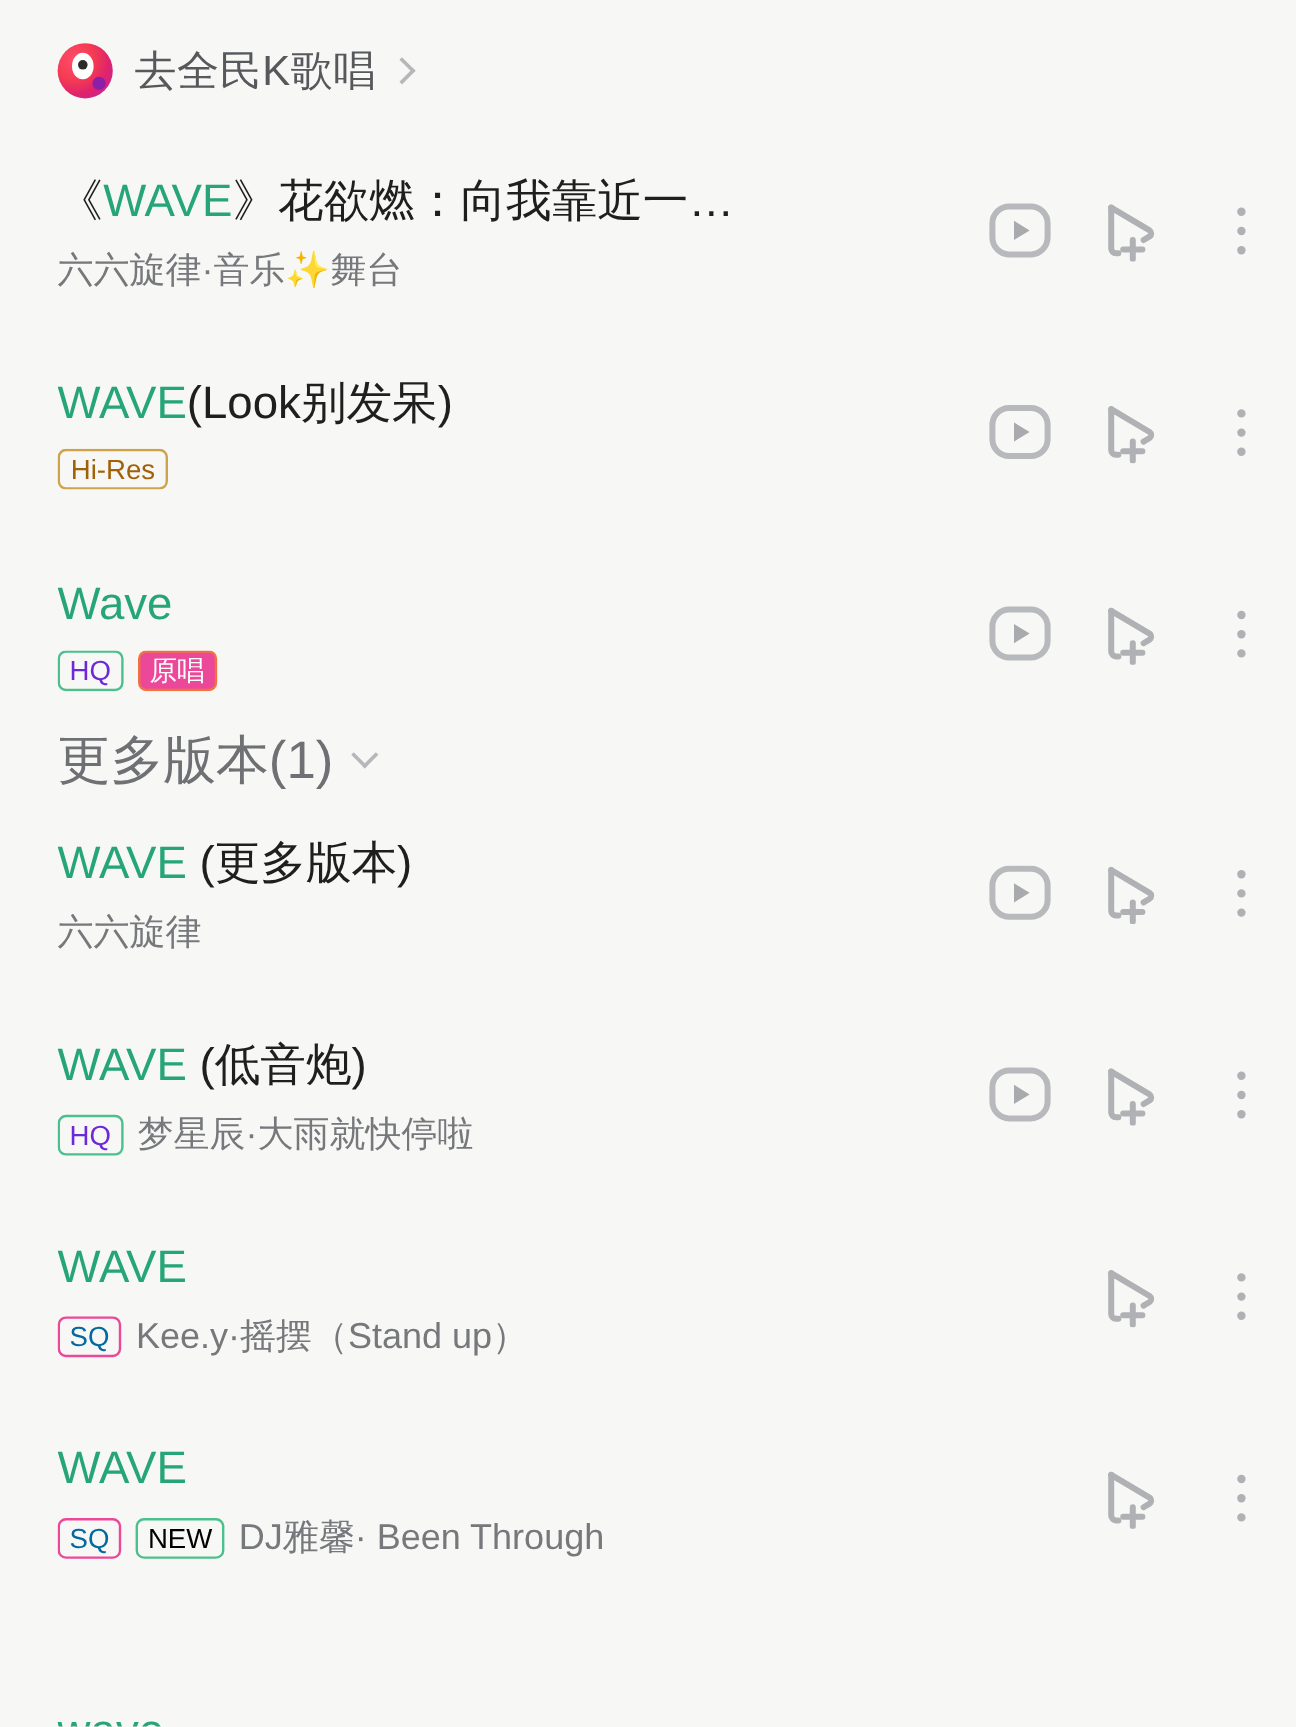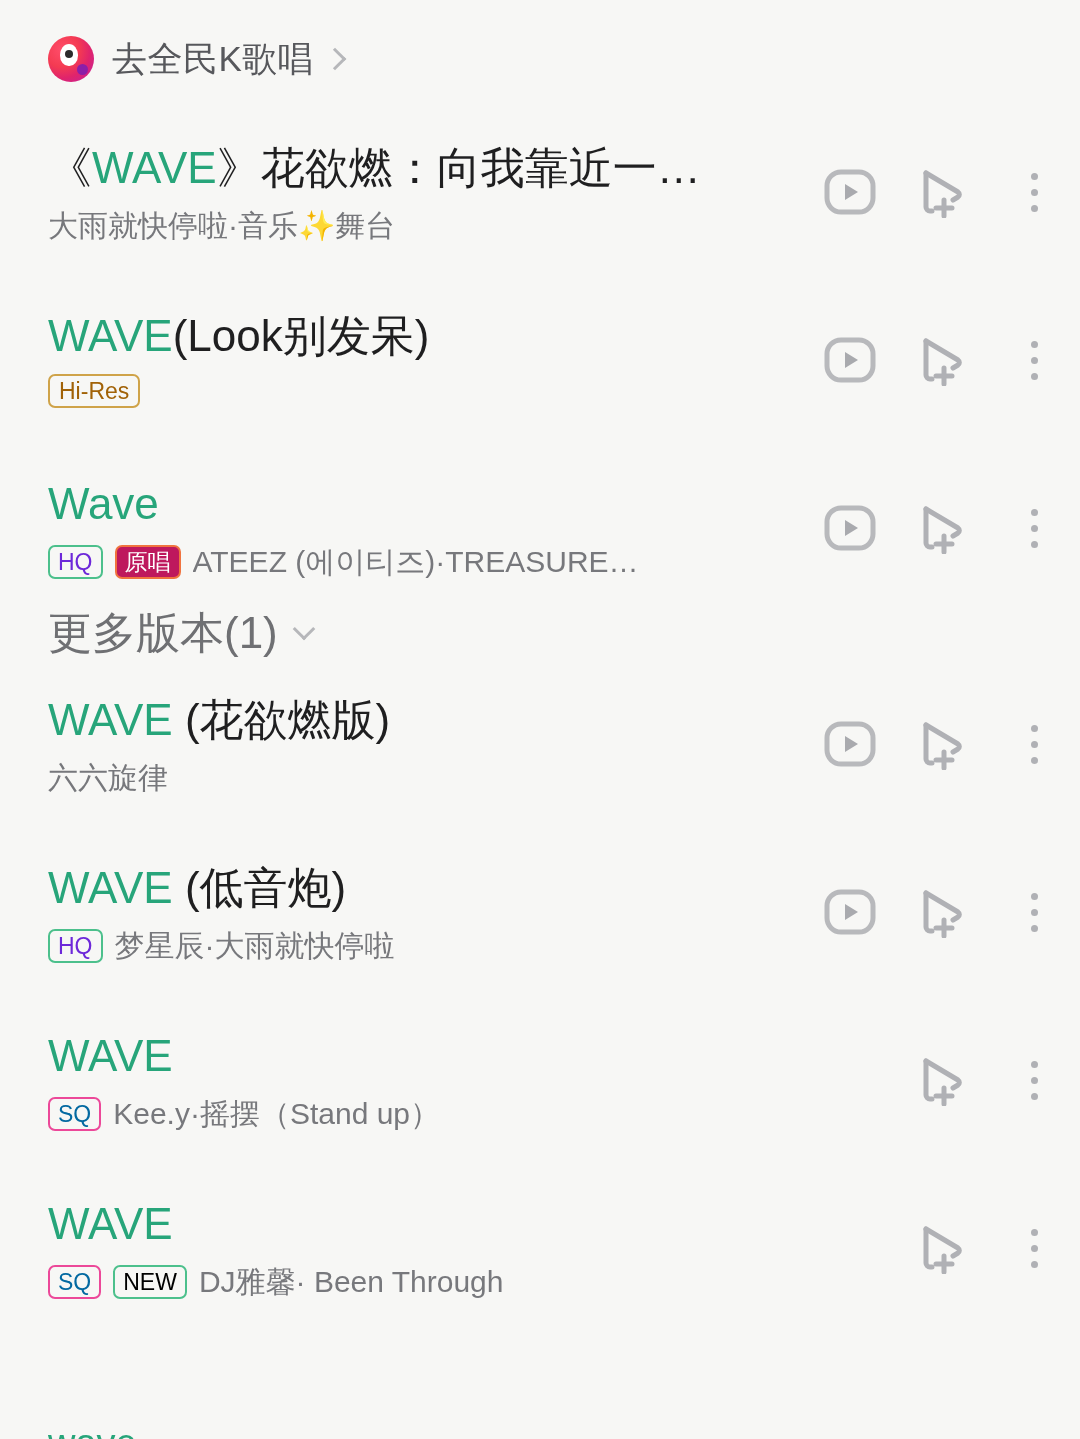--- a/index.html
+++ b/index.html
@@ -79,21 +79,21 @@
     padding: 0 0 0 48px;
     height: 168px;
   }
   .song-main {
     flex: 1 1 auto;
     min-width: 0;
     padding-top: 26px;
     padding-right: 24px;
   }
   .song-title {
-    font-size: 44px;
+    font-size: 38px;
     line-height: 48px;
     color: #1f1f20;
     white-space: nowrap;
     overflow: hidden;
     margin-bottom: 14px;
     letter-spacing: 0px;
   }
   .hl { color: #27a57a; }
   .song-sub {
     display: flex;
@@ -118,21 +118,21 @@
     font-size: 23px;
     line-height: 1;
     margin-right: 12px;
     flex: 0 0 auto;
     font-family: "Liberation Sans", "DejaVu Sans", sans-serif;
   }
   .badge-hires { border: 2px solid #cfa349; color: #a16207; padding: 0 9px; }
   .badge-hq    { border: 2px solid #4cc08c; color: #6d28d9; }
   .badge-sq    { border: 2px solid #ec4899; color: #0369a1; }
   .badge-new   { border: 2px solid #4cc08c; color: #000000; }
-  .badge-orig  { background: #be185d; color: #ffffff; border: 2px solid #f0733f; }
+  .badge-orig  { background: #ec4899; color: #ffffff; border: 2px solid #f0733f; }
 
   
   .actions {
     flex: 0 0 auto;
     display: flex;
     align-items: flex-start;
     padding-top: 32px;
   }
   .act {
     width: 92px;
@@ -203,21 +203,21 @@
     </span>
     <span class="wesing-text">去全民K歌唱</span>
     <span class="chev-right"></span>
   </div>
 
   <div class="list" id="song-list">
       <div class="song-row">
       <div class="song-main">
         <div class="song-title"><span class="">《</span><span class="hl">WAVE</span><span class="">》花欲燃：向我靠近一…</span></div>
         <div class="song-sub">
-            <span class="sub-text"><span class="">大雨就快停啦·音乐</span><span class=" sparkle">✨</span><span class="">舞台</span></span>
+            <span class="sub-text"><span class="">六六旋律·音乐</span><span class=" sparkle">✨</span><span class="">舞台</span></span>
           </div>
       </div>
       <div class="actions">
         <span class="act">
     <svg width="52" height="46" viewBox="0 0 52 46" fill="none">
       <rect x="3" y="3" width="46" height="40" rx="14" ry="14" stroke="#b8b9bc" stroke-width="5"></rect>
       <path d="M21 15 L34 23 L21 31 Z" fill="#a9aaae"></path>
     </svg>
   </span>
         <span class="act">
@@ -265,21 +265,20 @@
             </span>
   </span>
       </div>
     </div>
       <div class="song-row">
       <div class="song-main">
         <div class="song-title"><span class="hl">Wave</span></div>
         <div class="song-sub">
             <span class="badge badge-hq">HQ</span>
             <span class="badge badge-orig">原唱</span>
-            <span class="sub-text"><span class="">ATEEZ (에이티즈)·TREASURE…</span></span>
           </div>
       </div>
       <div class="actions">
         <span class="act">
     <svg width="52" height="46" viewBox="0 0 52 46" fill="none">
       <rect x="3" y="3" width="46" height="40" rx="14" ry="14" stroke="#b8b9bc" stroke-width="5"></rect>
       <path d="M21 15 L34 23 L21 31 Z" fill="#a9aaae"></path>
     </svg>
   </span>
         <span class="act">
@@ -297,21 +296,21 @@
             </span>
   </span>
       </div>
     </div>
       <div class="more-versions">
         <span class="mv-label">更多版本(1)</span>
         <span class="chev-down"></span>
       </div>
       <div class="song-row">
       <div class="song-main">
-        <div class="song-title"><span class="hl">WAVE</span><span class=""> (花欲燃版)</span></div>
+        <div class="song-title"><span class="hl">WAVE</span><span class=""> (更多版本)</span></div>
         <div class="song-sub">
             <span class="sub-text"><span class="">六六旋律</span></span>
           </div>
       </div>
       <div class="actions">
         <span class="act">
     <svg width="52" height="46" viewBox="0 0 52 46" fill="none">
       <rect x="3" y="3" width="46" height="40" rx="14" ry="14" stroke="#b8b9bc" stroke-width="5"></rect>
       <path d="M21 15 L34 23 L21 31 Z" fill="#a9aaae"></path>
     </svg>

